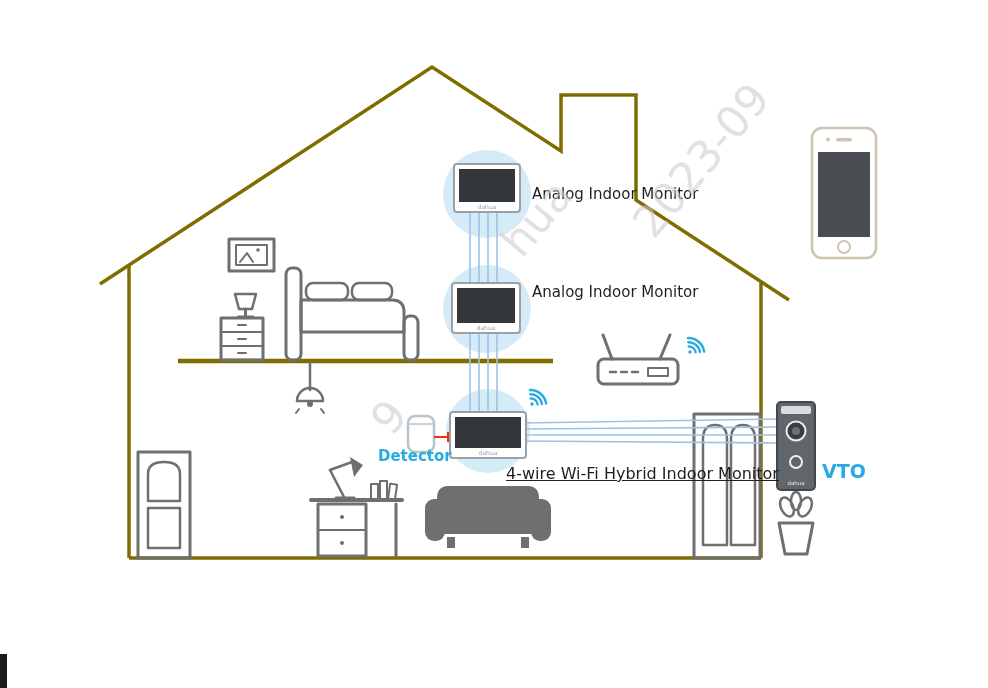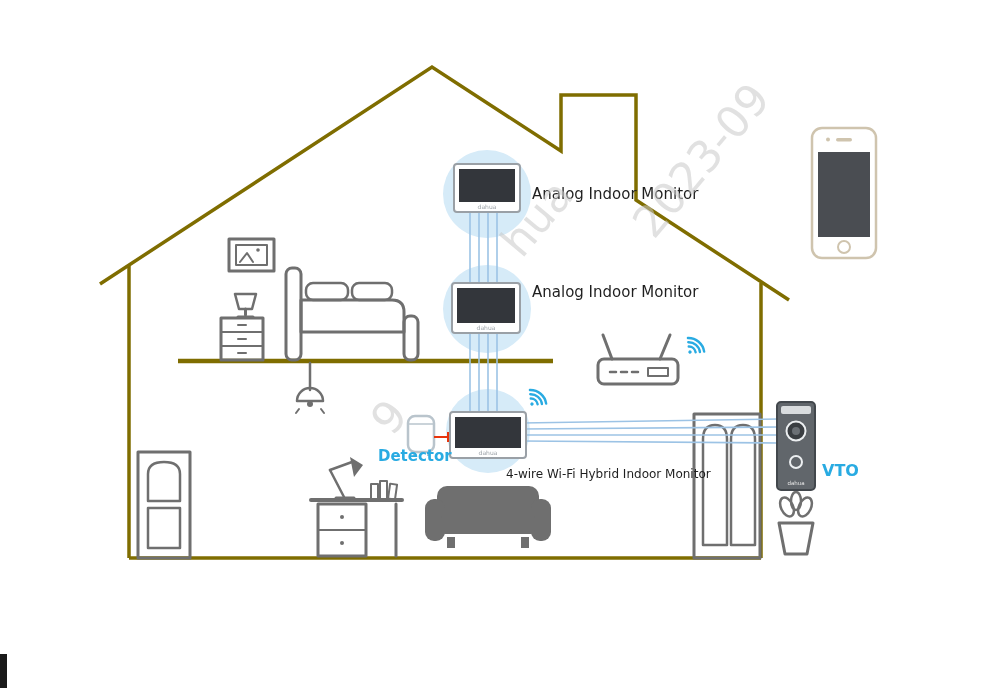--- a/index.html
+++ b/index.html
@@ -1,21 +1,21 @@
 <!DOCTYPE html>
 <html><head>
 <meta charset="utf-8">
 <style>
   html,body{margin:0;padding:0;background:#ffffff;}
   .stage{position:relative;width:988px;height:688px;background:#ffffff;overflow:hidden;
          font-family:"DejaVu Sans",sans-serif;}
   .stage svg{position:absolute;left:0;top:0;}
   svg text{font-family:"DejaVu Sans",sans-serif;}
   .lbl{position:absolute;font-size:15px;color:#1f1f1f;white-space:nowrap;line-height:14px;}
-  .lbl.small{font-size:12px;}
+  .lbl.small{font-size:16px;text-decoration:underline;}
   .lbl.accent{color:#29abe2;font-weight:bold;}
   .wm{position:absolute;color:#c9c9c9;opacity:.55;white-space:nowrap;
       transform-origin:0 50%;transform:rotate(-50deg);pointer-events:none;z-index:5;}
   .wm.big{font-size:44px;}
   .edge-mark{position:absolute;left:0;top:654px;width:7px;height:34px;background:#1a1a1a;}
 </style>
 </head>
 <body>
 
 <div class="stage">
@@ -207,20 +207,20 @@
       <circle cx="844" cy="247" r="6" fill="none" stroke="#cfc4ae" stroke-width="2"></circle>
       <rect x="836" y="138" width="16" height="3.5" rx="1.7" fill="#cfc4ae"></rect>
       <circle cx="828" cy="139.5" r="2" fill="#cfc4ae"></circle>
     </g>
   </svg>
 
   <div class="lbl" style="left:532px;top:187px;">Analog Indoor Monitor</div>
   <div class="lbl" style="left:532px;top:285px;">Analog Indoor Monitor</div>
   <div class="lbl small" style="left:506px;top:467px;">4-wire Wi-Fi Hybrid Indoor Monitor</div>
   <div class="lbl accent" style="left:378px;top:449px;">Detector</div>
-  <div class="lbl accent" style="left:822px;top:464px;font-size:16px;">VTO</div>
+  <div class="lbl accent" style="left:822px;top:464px;font-size:19px;">VTO</div>
 
   <div class="wm big" style="left:642px;top:205px;">2023-09</div>
   <div class="wm big" style="left:510px;top:224px;">hua</div>
   <div class="wm big" style="left:380px;top:402px;">9</div>
 
   <div class="edge-mark"></div>
 </div>
 
 </body></html>

